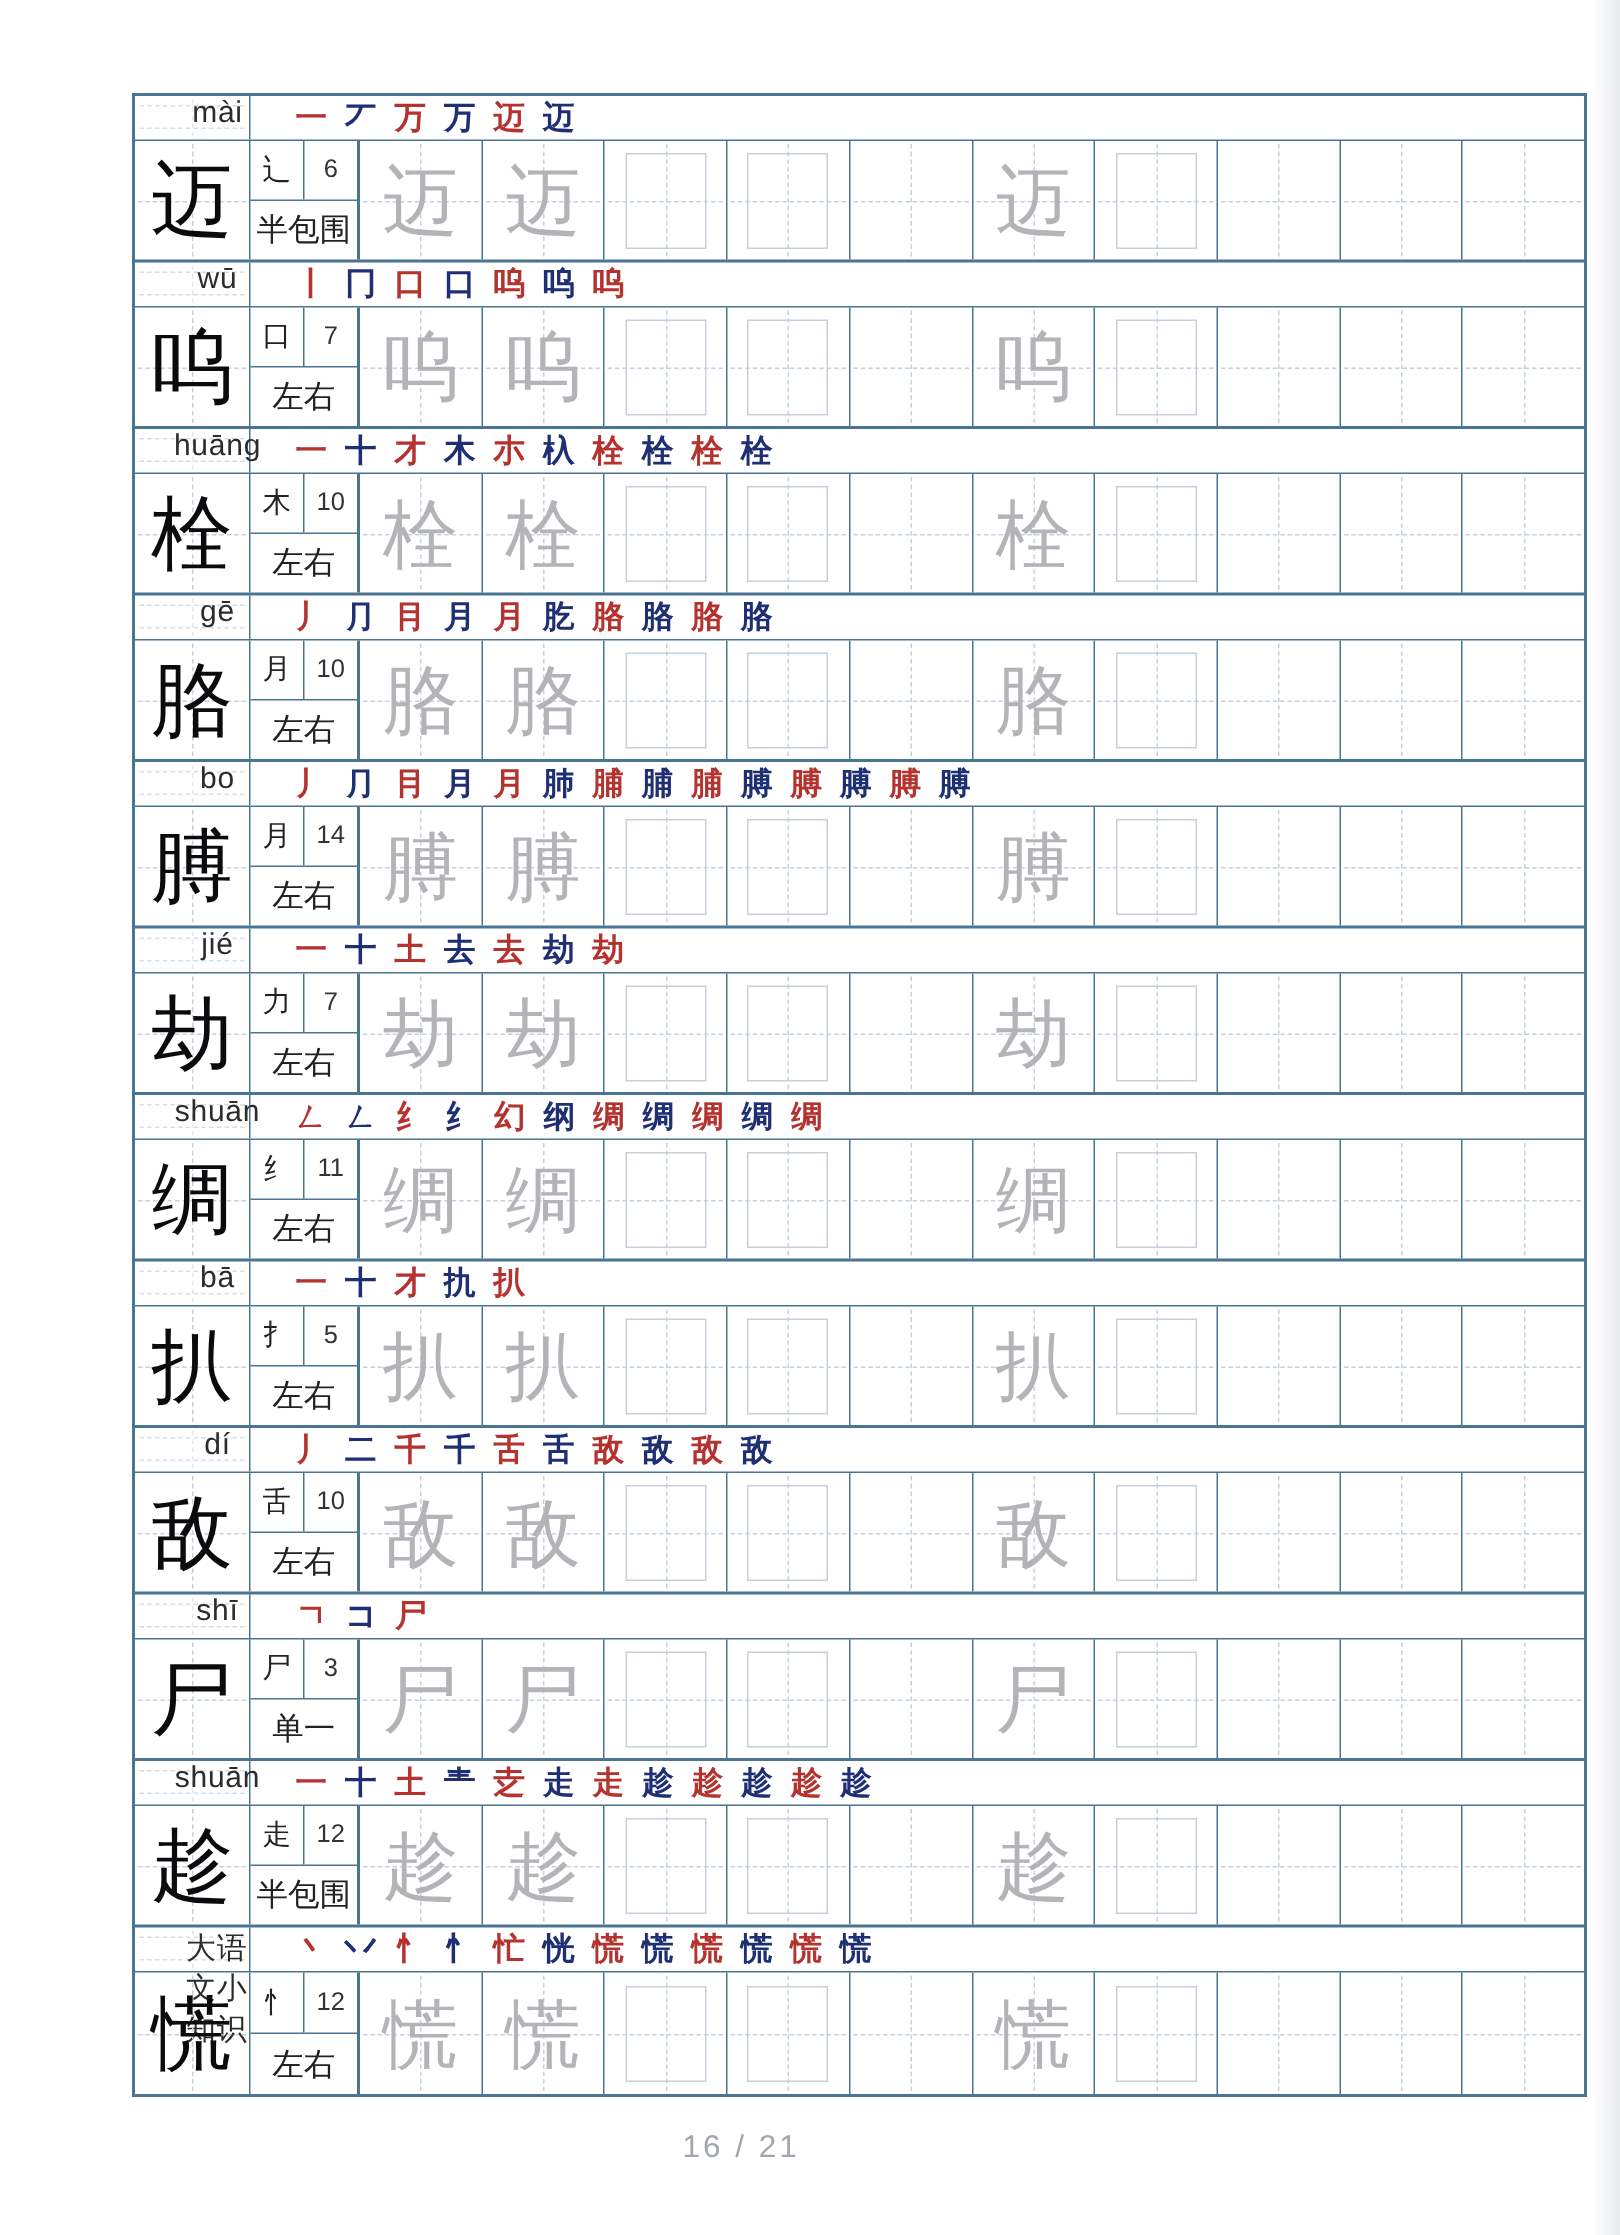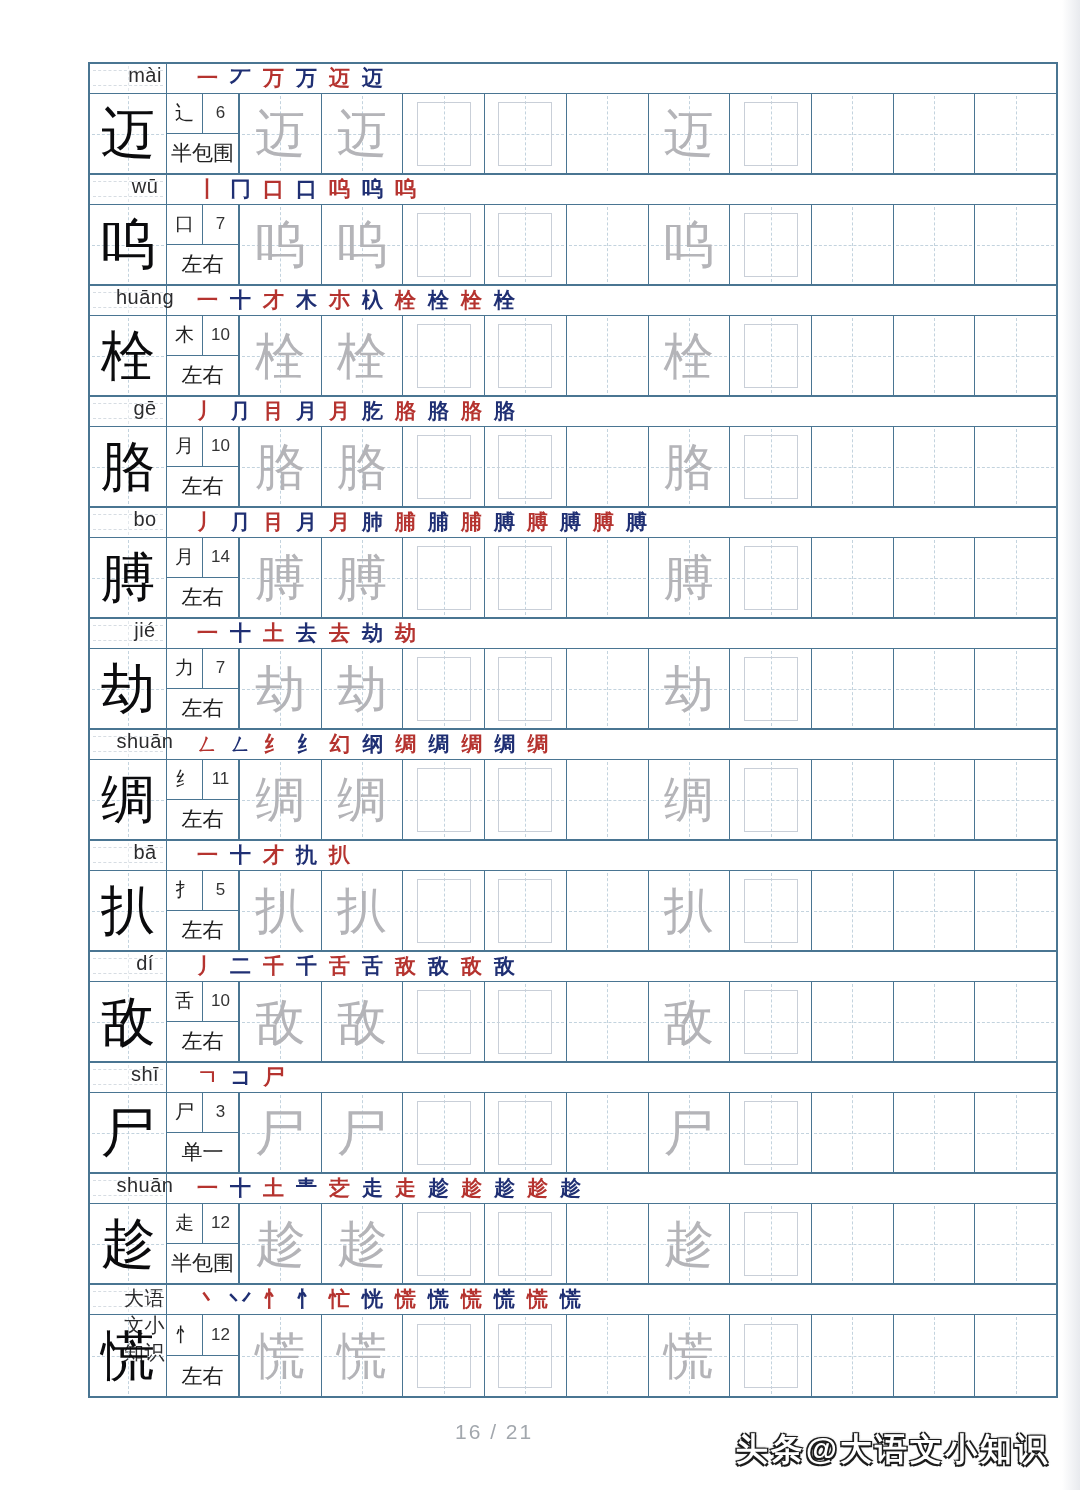--- a/index.html
+++ b/index.html
@@ -1079,14 +1079,13 @@
             <div class="cell">
               <i class="cross-v"></i>
               <i class="cross-h"></i>
             </div>
           </div>
     </div>
   </div>
 </div>
 
   <div class="footer-pagenum">16 / 21</div>
-  <div class="watermark">头条@大语文小知识</div>
 </div>
 
 </body></html>

